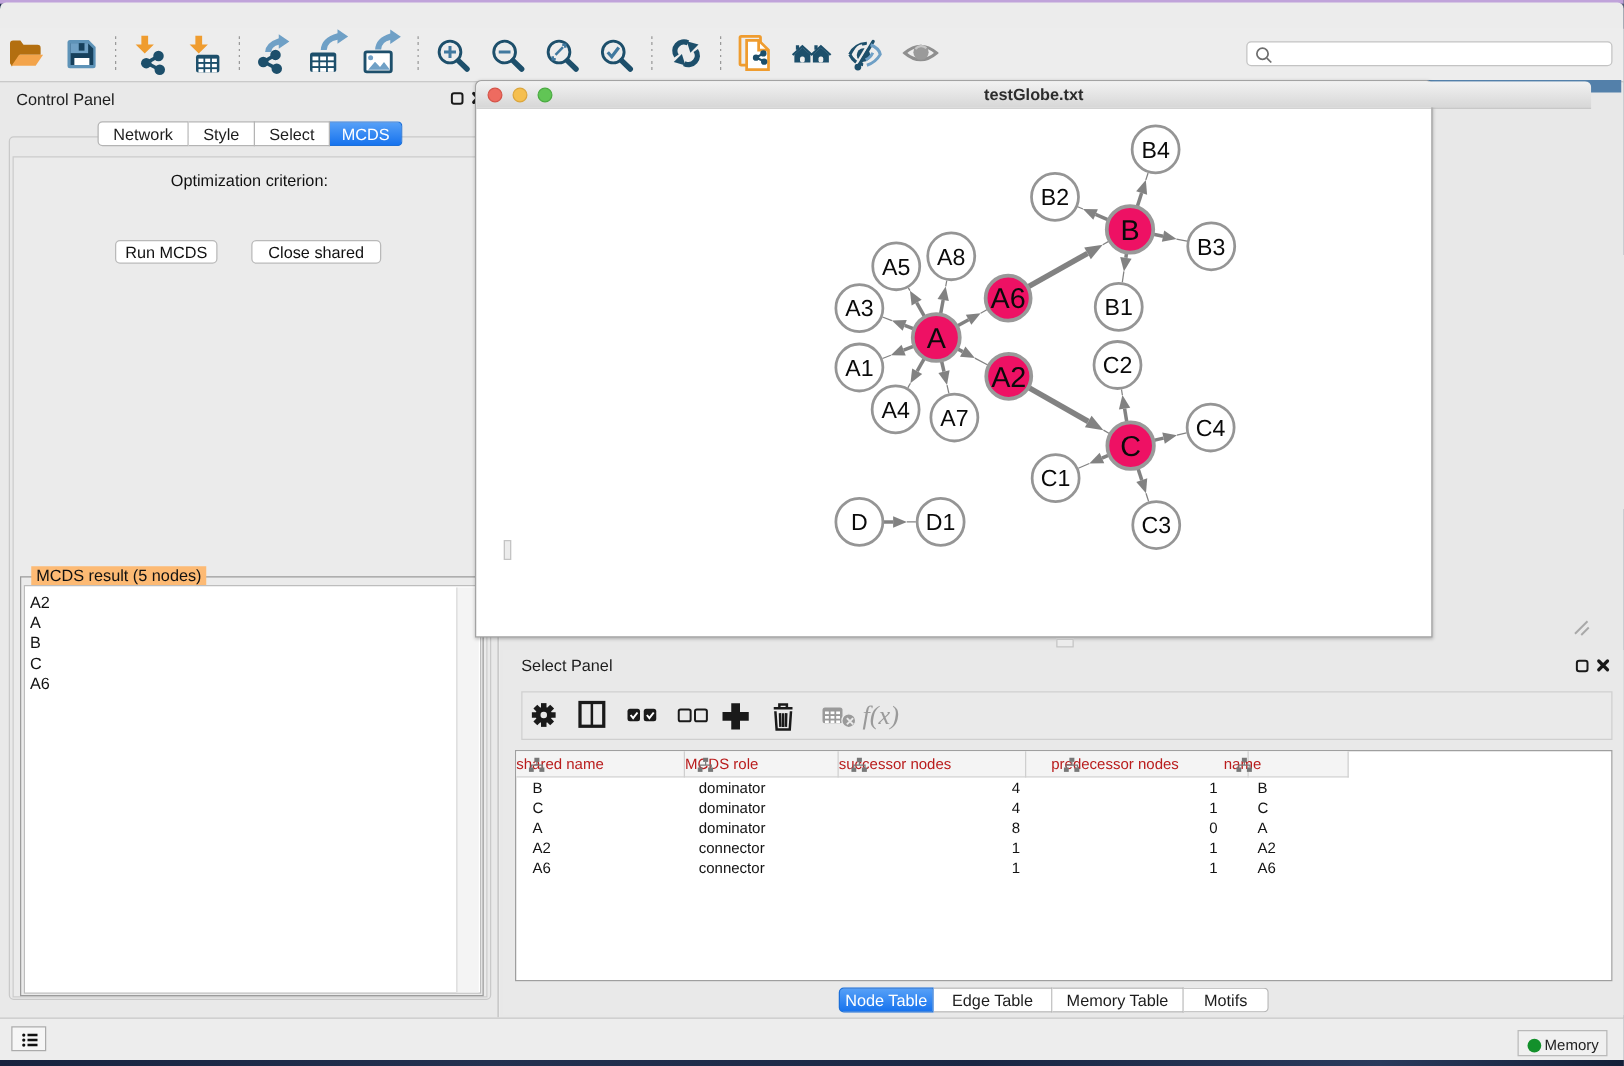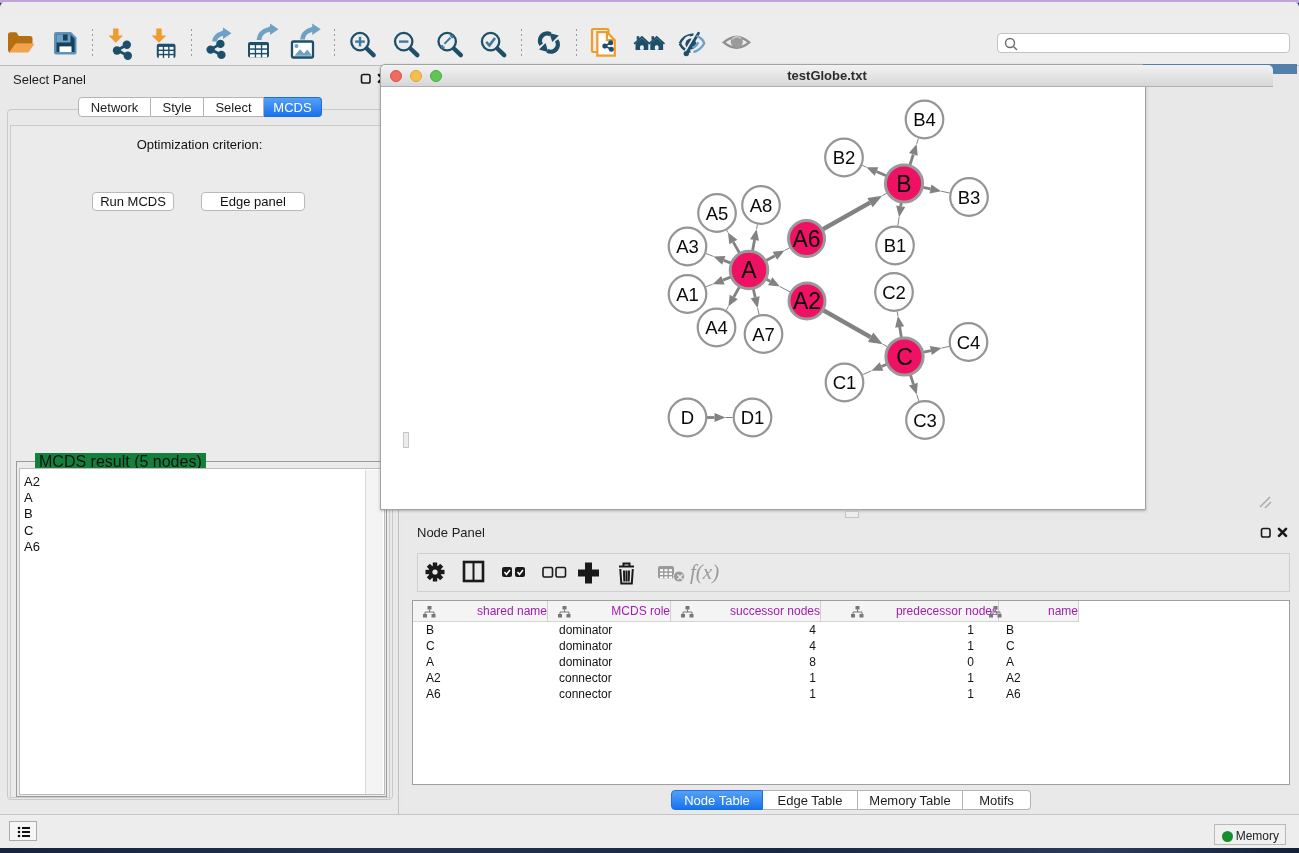--- a/index.html
+++ b/index.html
@@ -59,21 +59,21 @@
 #combo { left:43px; top:94px; width:312px; height:22px; background:#fff; border:1px solid #b9b9b9; border-radius:4px;
   font-size:13px; color:#111; line-height:20px; padding-left:9px; }
 #combo .step { position:absolute; right:-1px; top:-1px; width:19px; height:22px; border-radius:0 4px 4px 0;
   background:linear-gradient(#59a3f8,#1268e2); }
 .btn { height:19px; background:#fff; border:1px solid #b9b9b9; border-radius:4px; font-size:13px;
   color:#111; text-align:center; line-height:17px; }
 #btn-run { left:92px; top:126px; width:82px; }
 #btn-close { left:201px; top:126px; width:104px; }
 
 #grp { left:16px; top:395px; width:371px; height:336px; border:1px solid #9b9b9b; }
-#grp-title { left:18px; top:-9px; background:#15803d; padding:0 4px; font-size:16px; color:#111; }
+#grp-title { left:8px; top:-9px; background:#fdba74; padding:0 4px; font-size:13px; color:#111; }
 #grp-list { left:2px; top:6px; width:366px; height:327px; background:#fff; border:1px solid #bdbdbd;
   font-size:13px; color:#111; line-height:16.2px; padding:5px 0 0 4px; }
 #grp-sb { right:1px; top:1px; width:18px; height:324px; background:#f4f4f4; border-left:1px solid #d9d9d9; }
 
 
 #mdi { left:400px; top:64px; width:899px; height:748px; background:#e8e8e8; }
 
 #netwin-corner { left:403px; top:62px; width:894px; height:10px; background:#5380aa; }
 #netwin { left:380px; top:62px; width:766px; height:446px; background:#fff;
   border:1px solid #a3a3a3; border-radius:5px 5px 0 0; box-shadow:0 1px 3px rgba(0,0,0,.25); }
@@ -82,25 +82,25 @@
 #net-titlebar .title { width:100%; text-align:center; font-size:13px; color:#2c2c2c; line-height:22px; font-weight:bold; }
 #nt-r { left:9px;  background:#ee6b60; border:0.5px solid #d55449;}
 #nt-y { left:29px; background:#f5bf4f; border:0.5px solid #dca63c;}
 #nt-g { left:49px; background:#61c555; border:0.5px solid #4aab41;}
 
 #tpanel { left:403px; top:518px; width:896px; height:292px; background:#e9e9e9; }
 #tp-title { left:14px; top:5px; font-size:13px; color:#1d1d1d; }
 #tp-toolbar { left:14px; top:33px; width:873px; height:39px; border:1px solid #cfcfcf; background:#eaeaea; }
 #tp-table { left:9px; top:80px; width:878px; height:185px; background:#fff; border:1px solid #9f9f9f; }
 #tp-header { left:0; top:0; width:666px; height:21px; background:#f4f4f4; border-bottom:1px solid #d4d4d4; }
-.hcell { position:absolute; top:0; height:21px; border-right:1px solid #cfcfcf; font-size:12px; color:#a21caf;
-  text-align:right; line-height:21px; }
+.hcell { position:absolute; top:0; height:21px; border-right:1px solid #cfcfcf; font-size:12px; color:#b91c1c;
+  text-align:left; line-height:21px; }
 .tcell { position:absolute; font-size:12px; color:#131313; height:16px; line-height:16px; }
 #tp-tabs { left:268px; top:270px; }
-#tp-tabs .t1{width:92px;} #tp-tabs .t2{width:95px;} #tp-tabs .t3{width:105px;} #tp-tabs .t4{width:68px;}
+#tp-tabs .t1{width:76px;} #tp-tabs .t2{width:95px;} #tp-tabs .t3{width:105px;} #tp-tabs .t4{width:68px;}
 </style>
 </head>
 <body>
 <div class="abs" id="wp-top"></div>
 <div class="abs" id="win">
   <div class="abs" id="toolbar">
     <div class="abs tsep" style="left:92px"></div>
     <div class="abs tsep" style="left:191px"></div>
     <div class="abs tsep" style="left:334px"></div>
     <div class="abs tsep" style="left:521px"></div>
@@ -241,36 +241,36 @@
         </g>
         <g>
           <path d="M723.8,19.4 Q736.5,8.6 749.2,19.4 Q736.5,30.2 723.8,19.4 z" fill="none" stroke="#8f8f8f" stroke-width="2.4"></path>
 <circle cx="736.8" cy="18.8" r="6.1" fill="#9a9a9a"></circle>
           <path d="M732.3,16.2 a6,6 0 0 1 8.8,-0.6" stroke="#c6c6c6" stroke-width="1.8" fill="none"></path>
         </g>
       </svg>
   </div>
 
   <div class="abs" id="cpanel">
-    <div class="abs" id="cp-title">Select Panel</div>
+    <div class="abs" id="cp-title">Control Panel</div>
     <svg class="abs" width="30" height="14" style="left:360px;top:7px">
       <rect x="1.5" y="1.5" width="8.5" height="8.5" rx="1.8" fill="none" stroke="#1a1a1a" stroke-width="1.6"></rect>
       <path d="M19,1.8 l7,7 M26,1.8 l-7,7" stroke="#1a1a1a" stroke-width="2.6" stroke-linecap="round"></path>
     </svg>
     <div class="abs" id="cp-outer"></div>
     <div class="abs" id="cp-inner"></div>
     <div class="abs seg" id="cp-tabs">
       <div class="t1">Network</div>
         <div class="t2">Style</div>
         <div class="t3">Select</div>
         <div class="t4 sel">MCDS</div>
     </div>
     <div class="abs" id="opt-label">Optimization criterion:</div>
     <div class="abs btn" id="btn-run">Run MCDS</div>
-    <div class="abs btn" id="btn-close">Edge panel</div>
+    <div class="abs btn" id="btn-close">Close shared</div>
     <div class="abs" id="grp">
       <div class="abs" id="grp-title">MCDS result (5 nodes)</div>
       <div class="abs" id="grp-list">A2<br>A<br>B<br>C<br>A6
         <div class="abs" id="grp-sb"></div>
       </div>
     </div>
   </div>
 
   <div class="abs" id="mdi"></div>
   <div class="abs" id="netwin-corner"></div>
@@ -384,21 +384,21 @@
       </svg>
     <svg class="abs" width="16" height="16" style="left:876px;top:429px">
       <line x1="3" y1="13" x2="13" y2="3" stroke="#a8a8a8" stroke-width="1.5"></line>
       <line x1="8" y1="14" x2="14" y2="8" stroke="#a8a8a8" stroke-width="1.5"></line>
     </svg>
   </div>
   <div class="abs" style="left:403px;top:430px;width:6px;height:16px;background:#ececec;border:1px solid #c4c4c4"></div>
   <div class="abs" style="left:845px;top:509px;width:14px;height:7px;background:#ececec;border:1px solid #c4c4c4"></div>
 
   <div class="abs" id="tpanel">
-    <div class="abs" id="tp-title">Node Panel</div>
+    <div class="abs" id="tp-title">Select Panel</div>
     <svg class="abs" width="30" height="14" style="left:857px;top:7px">
       <rect x="1.5" y="1.5" width="8.5" height="8.5" rx="1.8" fill="none" stroke="#1a1a1a" stroke-width="1.6"></rect>
       <path d="M19,1.8 l7,7 M26,1.8 l-7,7" stroke="#1a1a1a" stroke-width="2.6" stroke-linecap="round"></path>
     </svg>
     <div class="abs" id="tp-toolbar">
       <svg class="abs" width="320" height="39" style="left:0;top:0" id="tpicons">
           <g transform="translate(17,18)" fill="#1a1a1a">
             <rect x="-2.2" y="-9.5" width="4.4" height="5" transform="rotate(0)"></rect>
             <rect x="-2.2" y="-9.5" width="4.4" height="5" transform="rotate(45)"></rect>
             <rect x="-2.2" y="-9.5" width="4.4" height="5" transform="rotate(90)"></rect>

